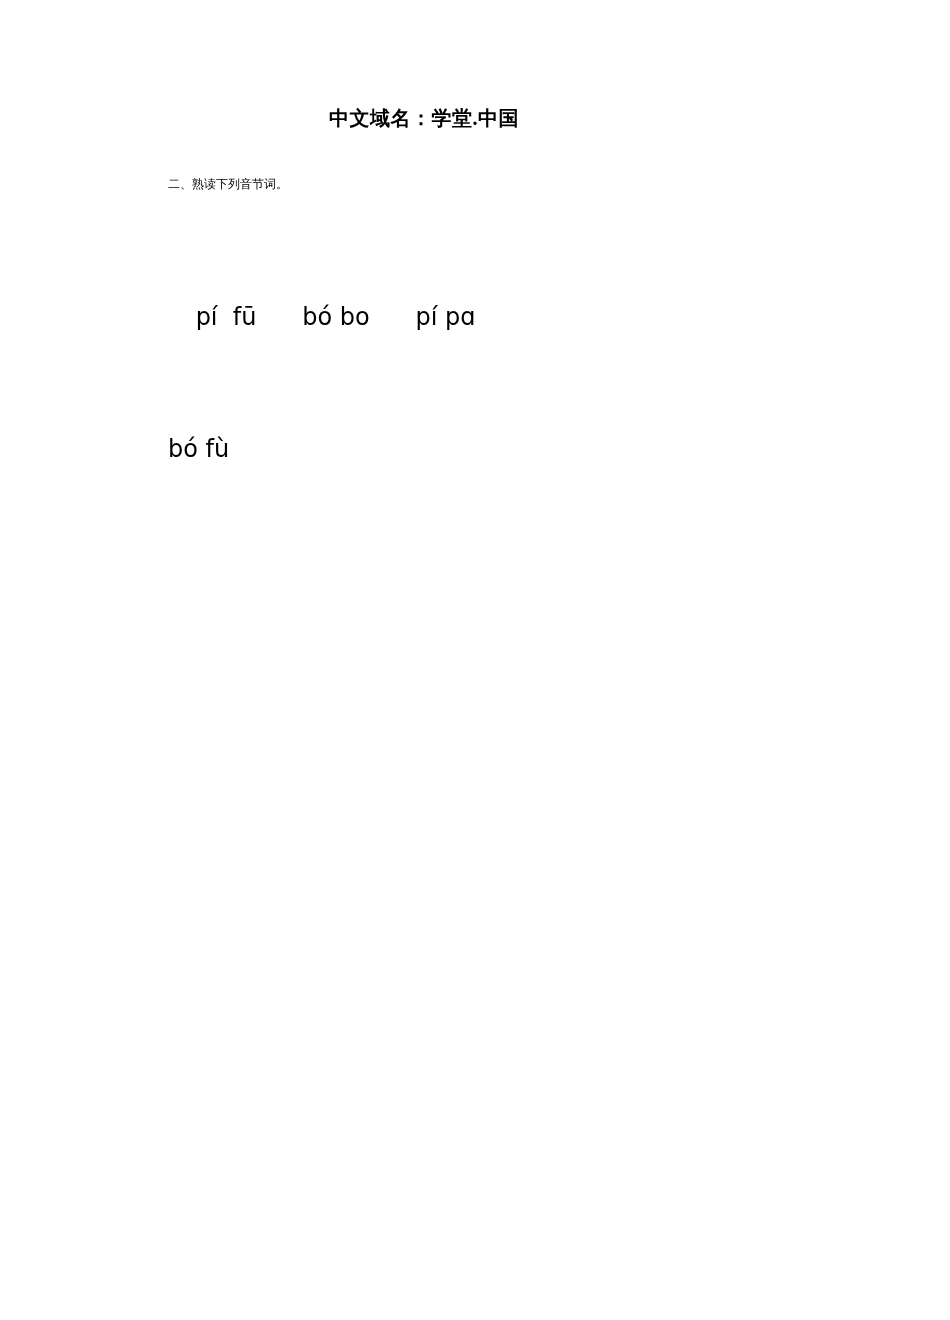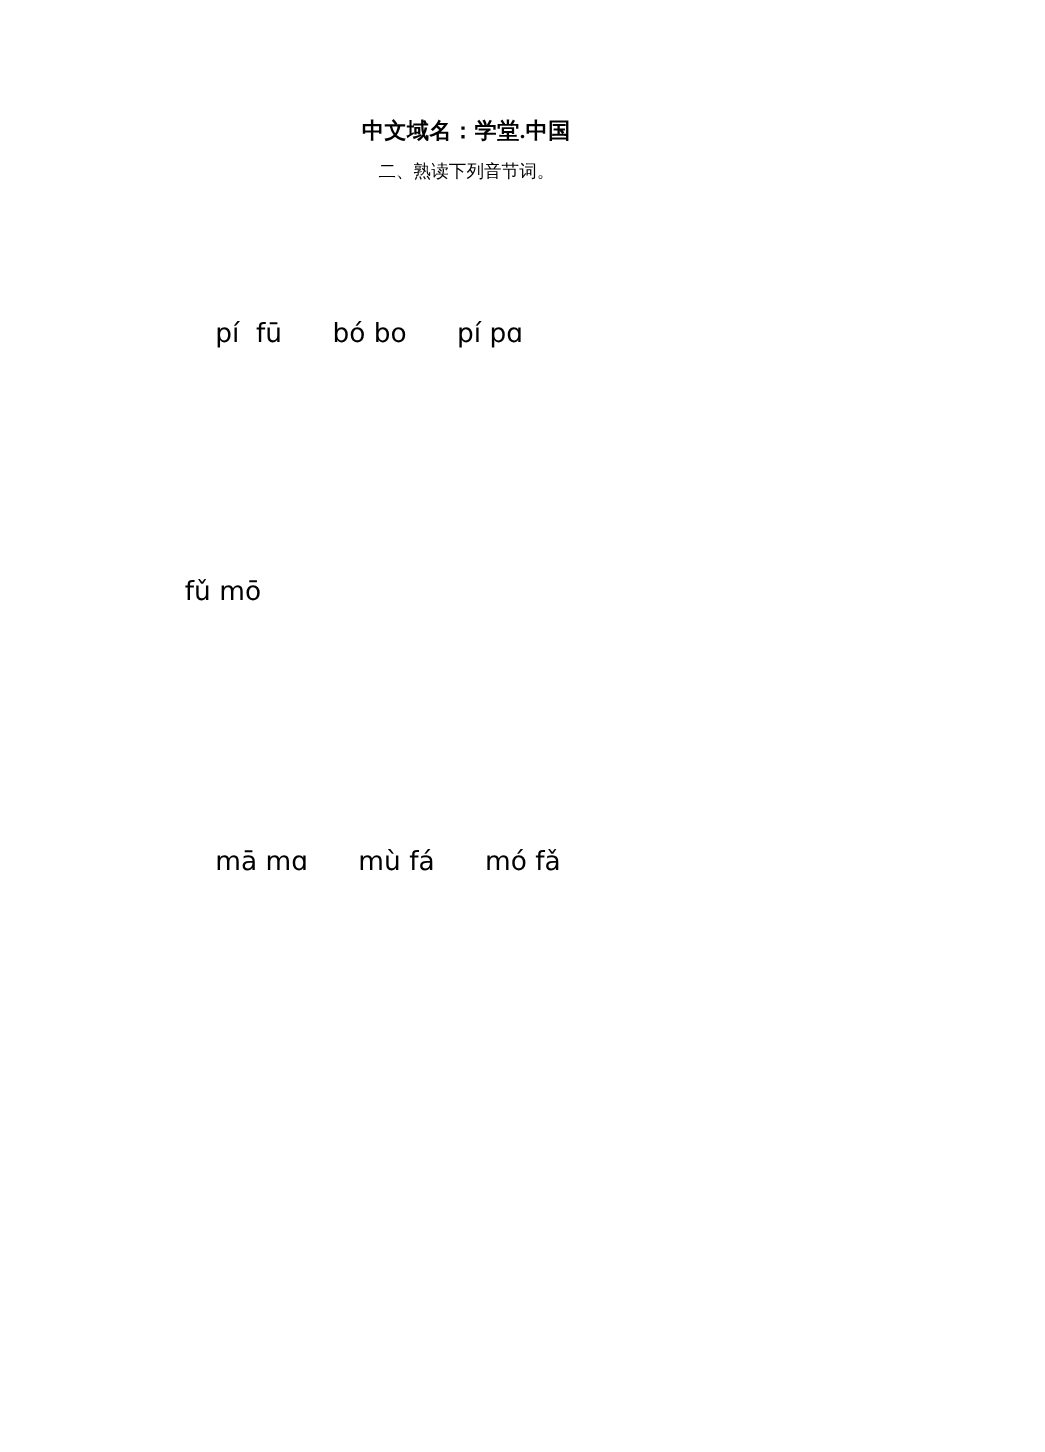--- a/index.html
+++ b/index.html
@@ -34,62 +34,59 @@
   .doc-title {
     text-align: center;
     font-size: 20px;
     font-weight: 700;
     font-family: "Liberation Serif", serif;
     margin-top: 105px;
     letter-spacing: 0.5px;
   }
 
   .section-heading {
-    font-size: 16px;
-    margin-top: 14px;
+    font-size: 12px;
+    margin-top: 44px;
     font-family: "Liberation Serif", serif;
-    text-align: center;
   }
 
   
   .pinyin-block {
     font-family: "DejaVu Sans", sans-serif;
     font-size: 24px;
     line-height: 44px;
     margin-top: 14px;
     white-space: pre;
   }
   .pinyin-row {
     white-space: pre;
   }
   .pinyin-row.indent {
     padding-left: 20px;
-    margin-top: 12px;
   }
 </style>
 </head>
 <body>
 
 <div class="page">
   <div class="content">
 
     <div class="doc-title">中文域名：学堂.中国</div>
 
     <div class="section-heading">二、熟读下列音节词。</div>
 
     <div class="pinyin-block">
       <div class="pinyin-row indent"> pí  fū      bó bo      pí pɑ</div>
+      <div class="pinyin-row">bó fù</div>
     </div>
 
     <div class="pinyin-block">
-      <div class="pinyin-row">fǔ mō</div>
     </div>
 
     <div class="pinyin-block">
-      <div class="pinyin-row indent"> mā mɑ      mù fá      mó fǎ</div>
     </div>
 
     <div class="pinyin-block">
       
     </div>
 
   </div>
 </div>
 
 </body></html>

